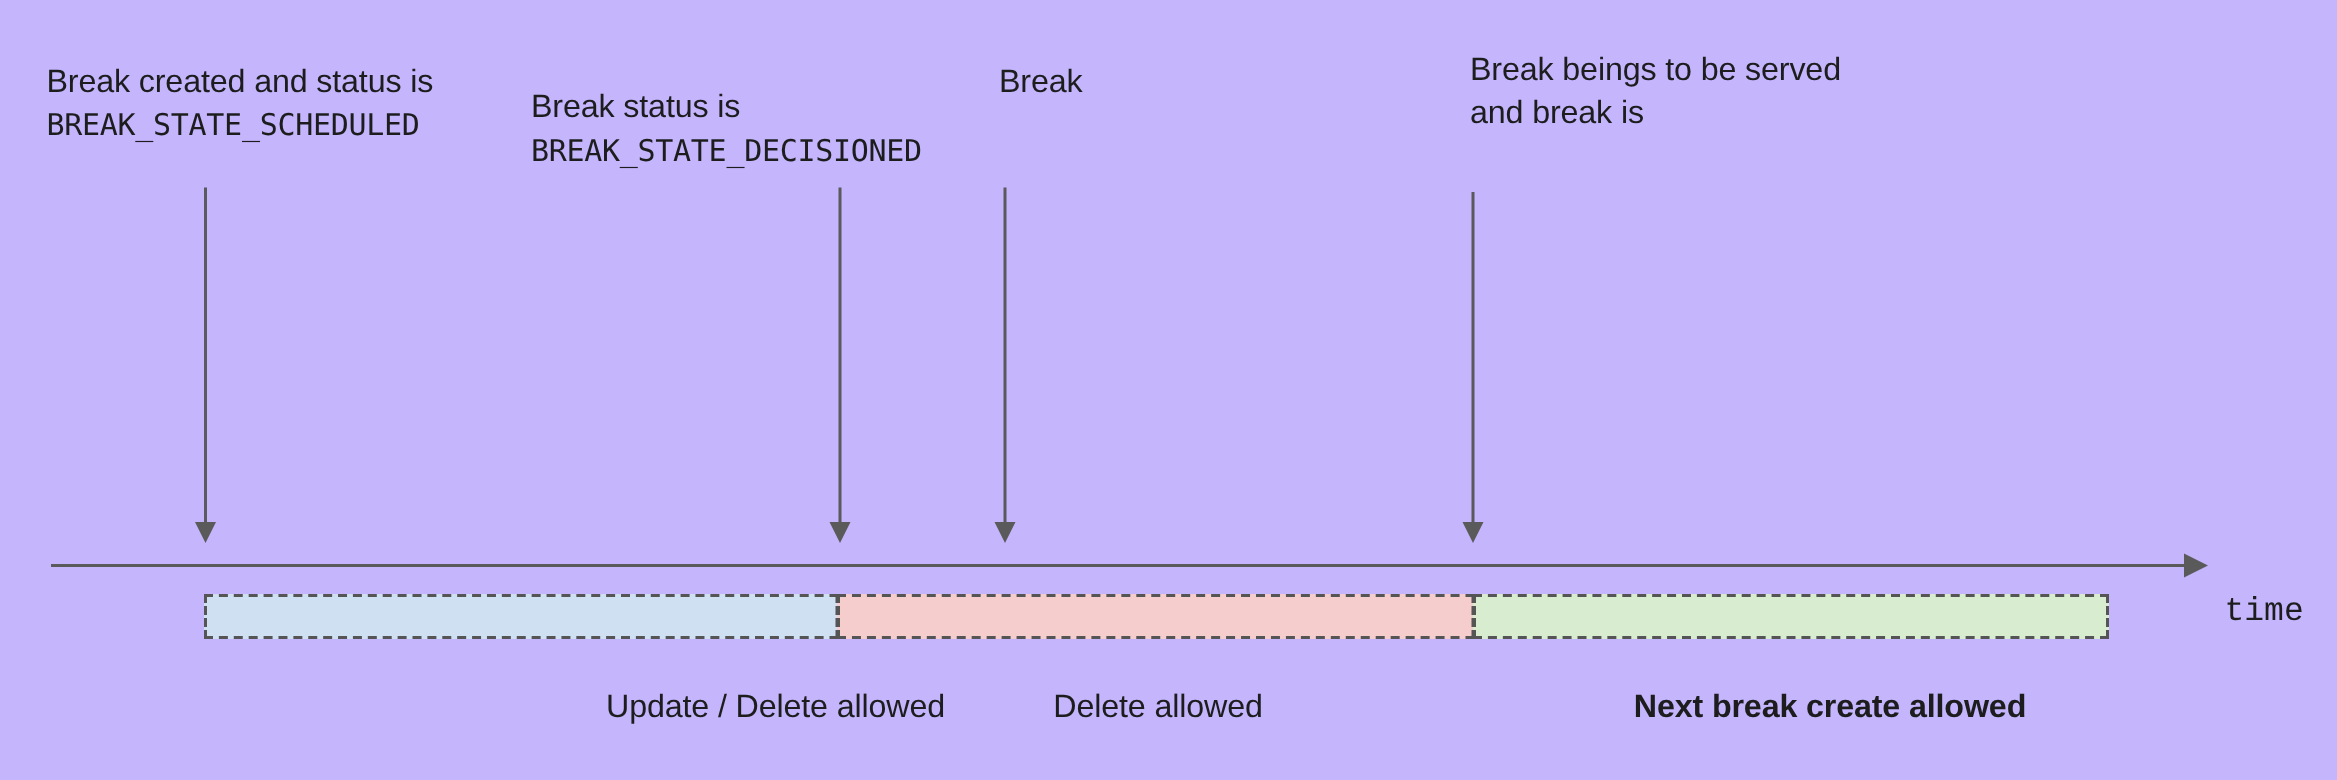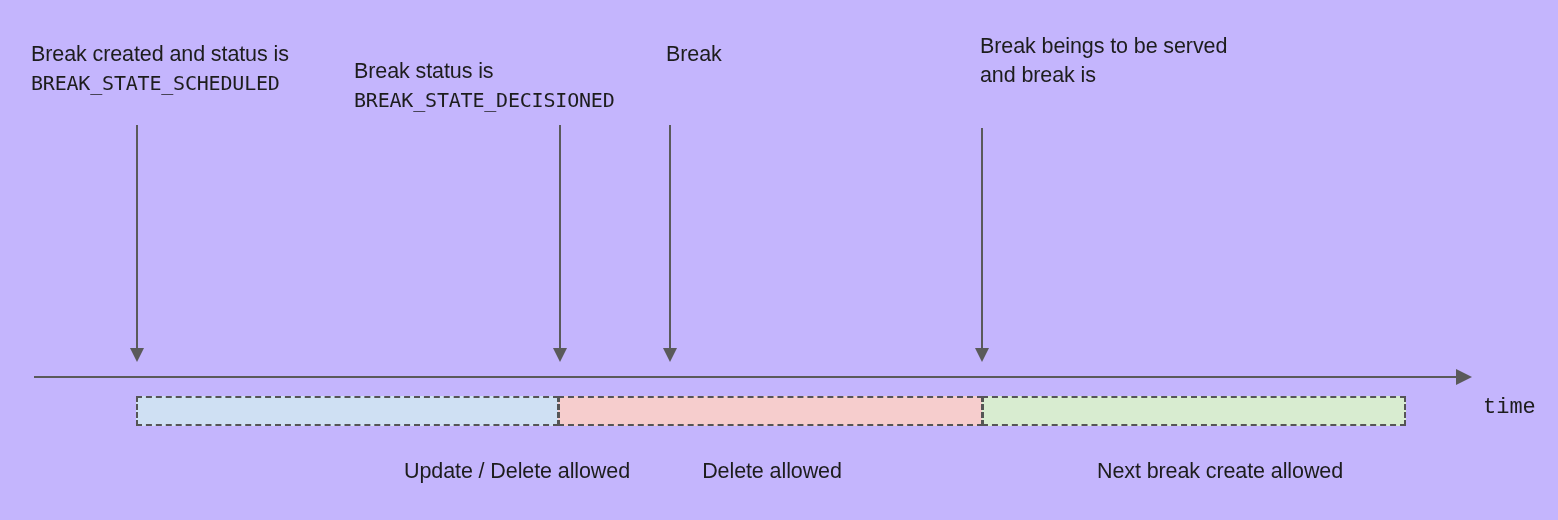--- a/index.html
+++ b/index.html
@@ -157,15 +157,15 @@
   <div id="axis-line"></div>
   <div id="axis-arrowhead"></div>
   <div id="axis-label">time</div>
 
   <div class="phase-bar" id="bar-0" style="left: 136px; width: 423px; background: rgb(207, 224, 243);"></div>
   <div class="phase-bar" id="bar-1" style="left: 558px; width: 425px; background: rgb(246, 205, 205);"></div>
   <div class="phase-bar" id="bar-2" style="left: 982px; width: 424px; background: rgb(216, 236, 208);"></div>
 
   <div class="caption" id="cap-0" style="left: 30px; width: 600px; text-align: right;">Update / Delete allowed</div>
   <div class="caption" id="cap-1" style="left: 472px; width: 600px;">Delete allowed</div>
-  <div class="caption" id="cap-2" style="left: 920px; width: 600px;">Next break create allowed</div>
+  <div class="caption" id="cap-2" style="left: 920px; width: 600px; font-weight: bold;">Next break create allowed</div>
 
 </div>
 
 </body></html>

